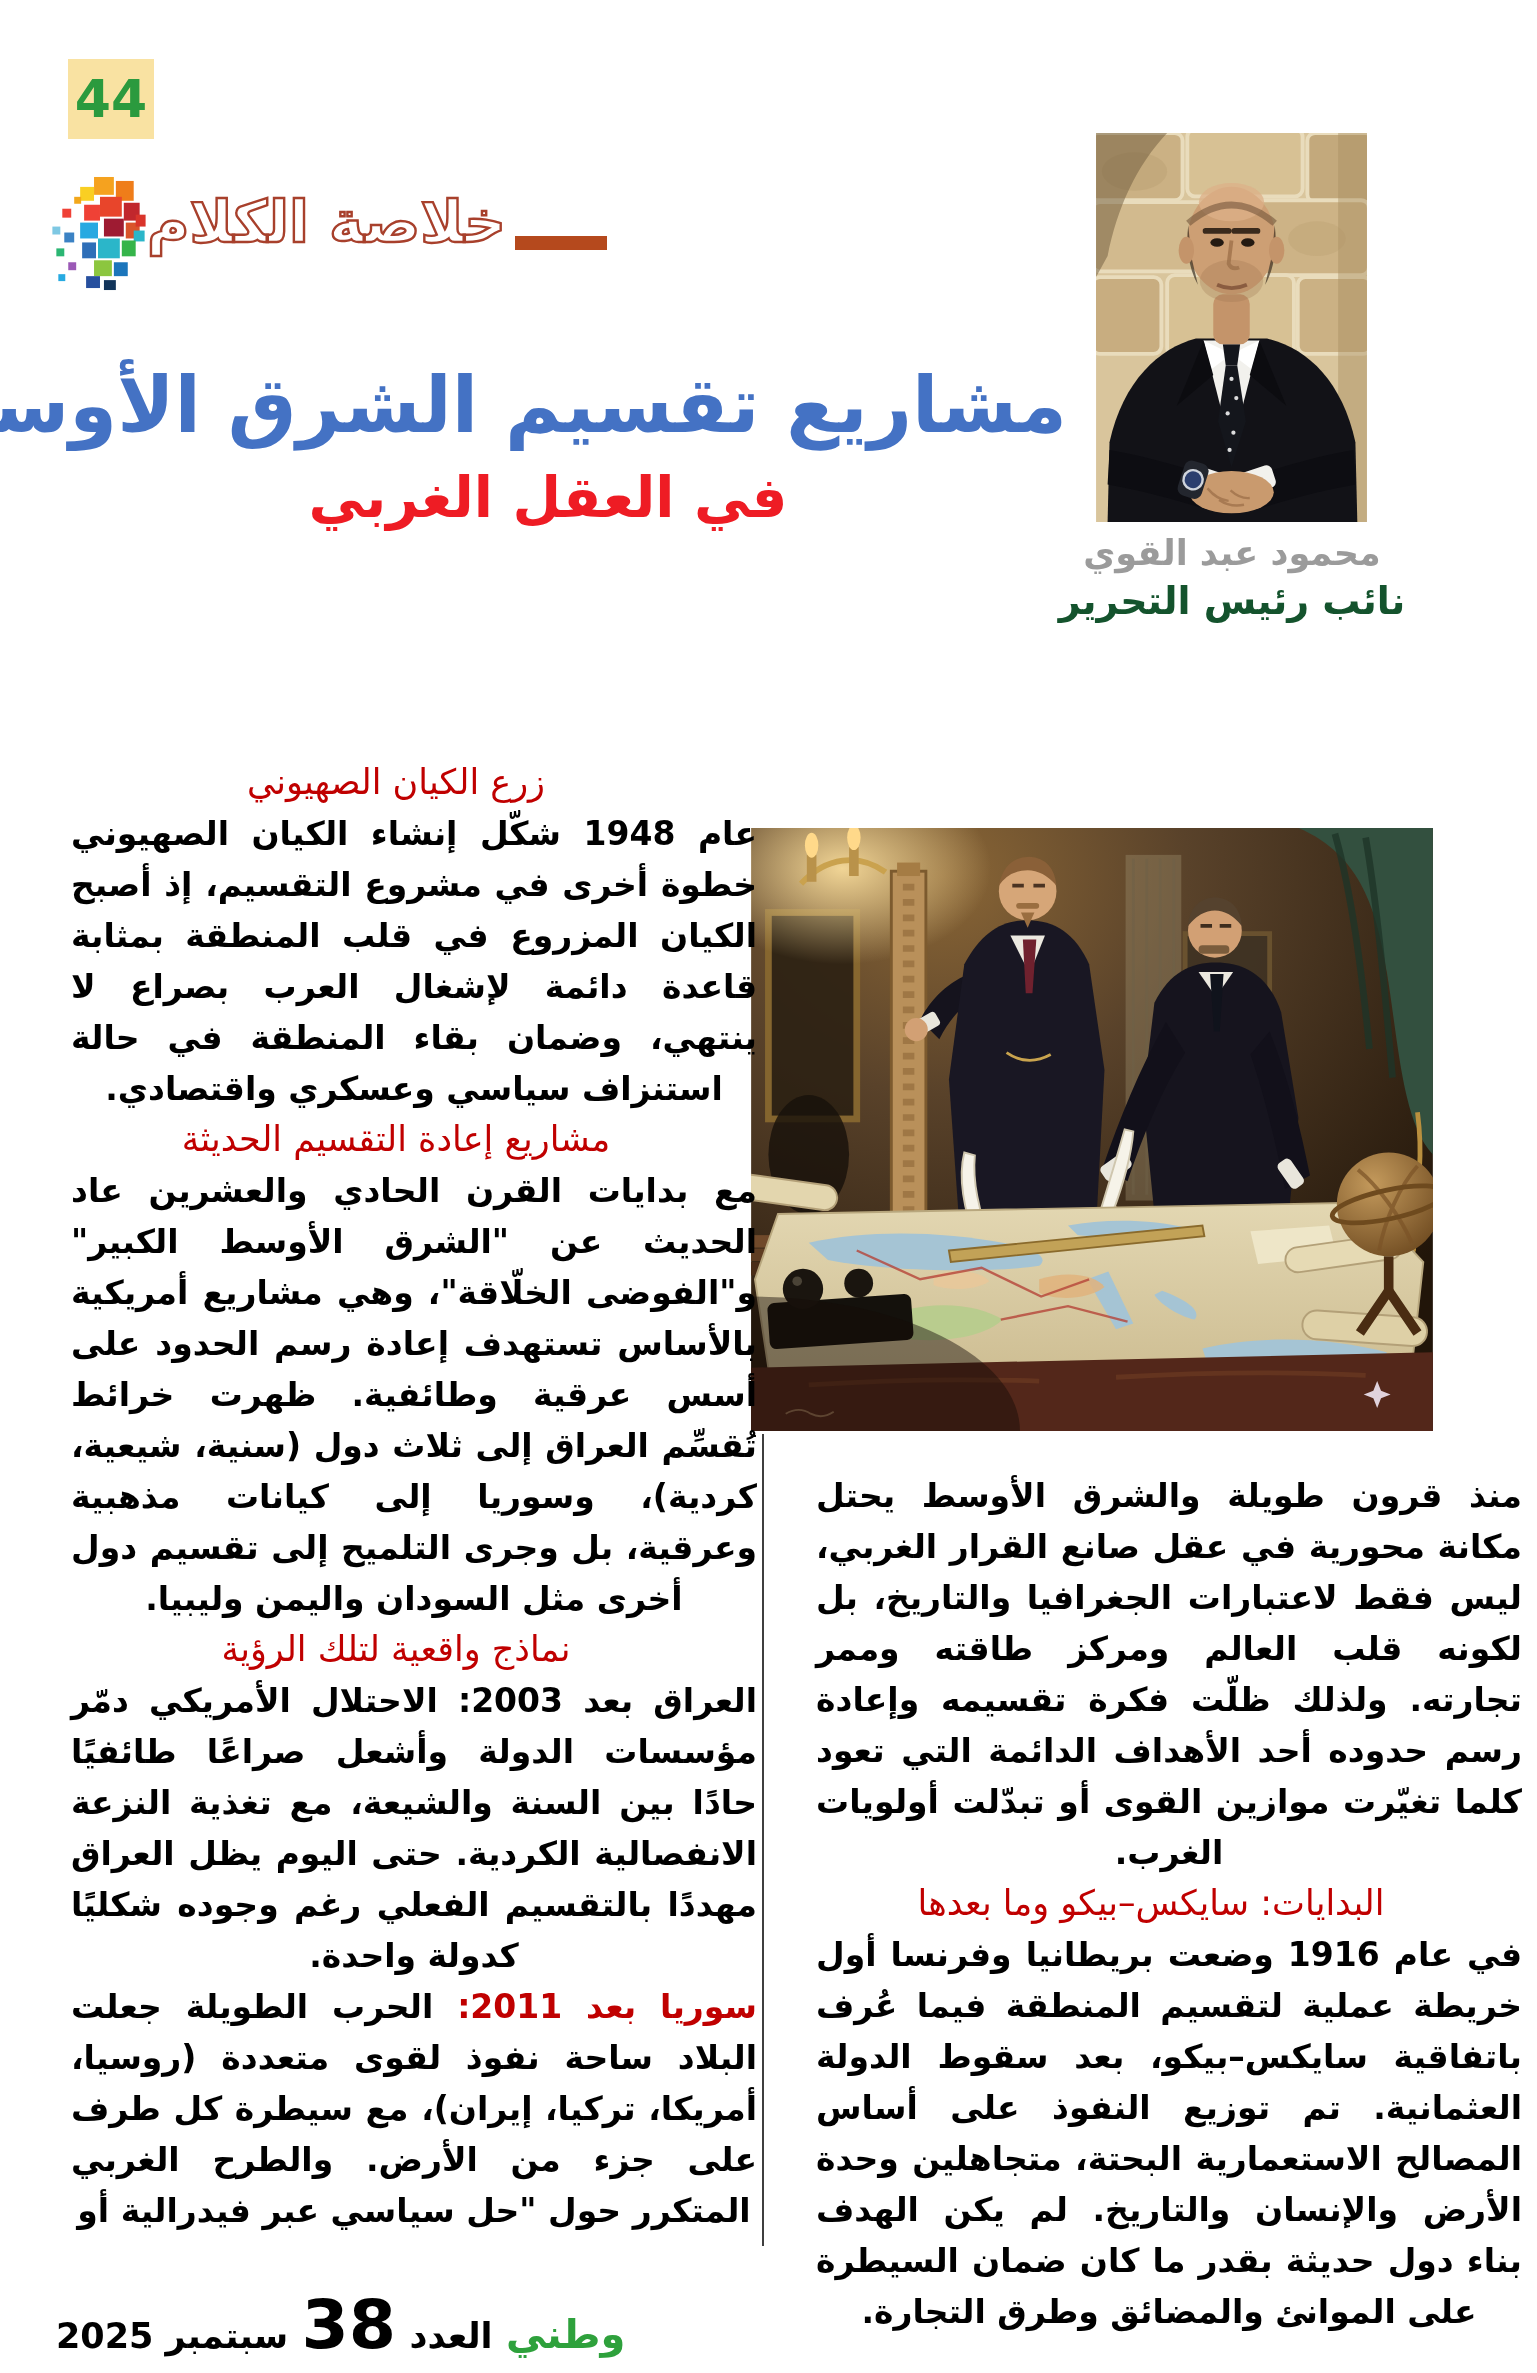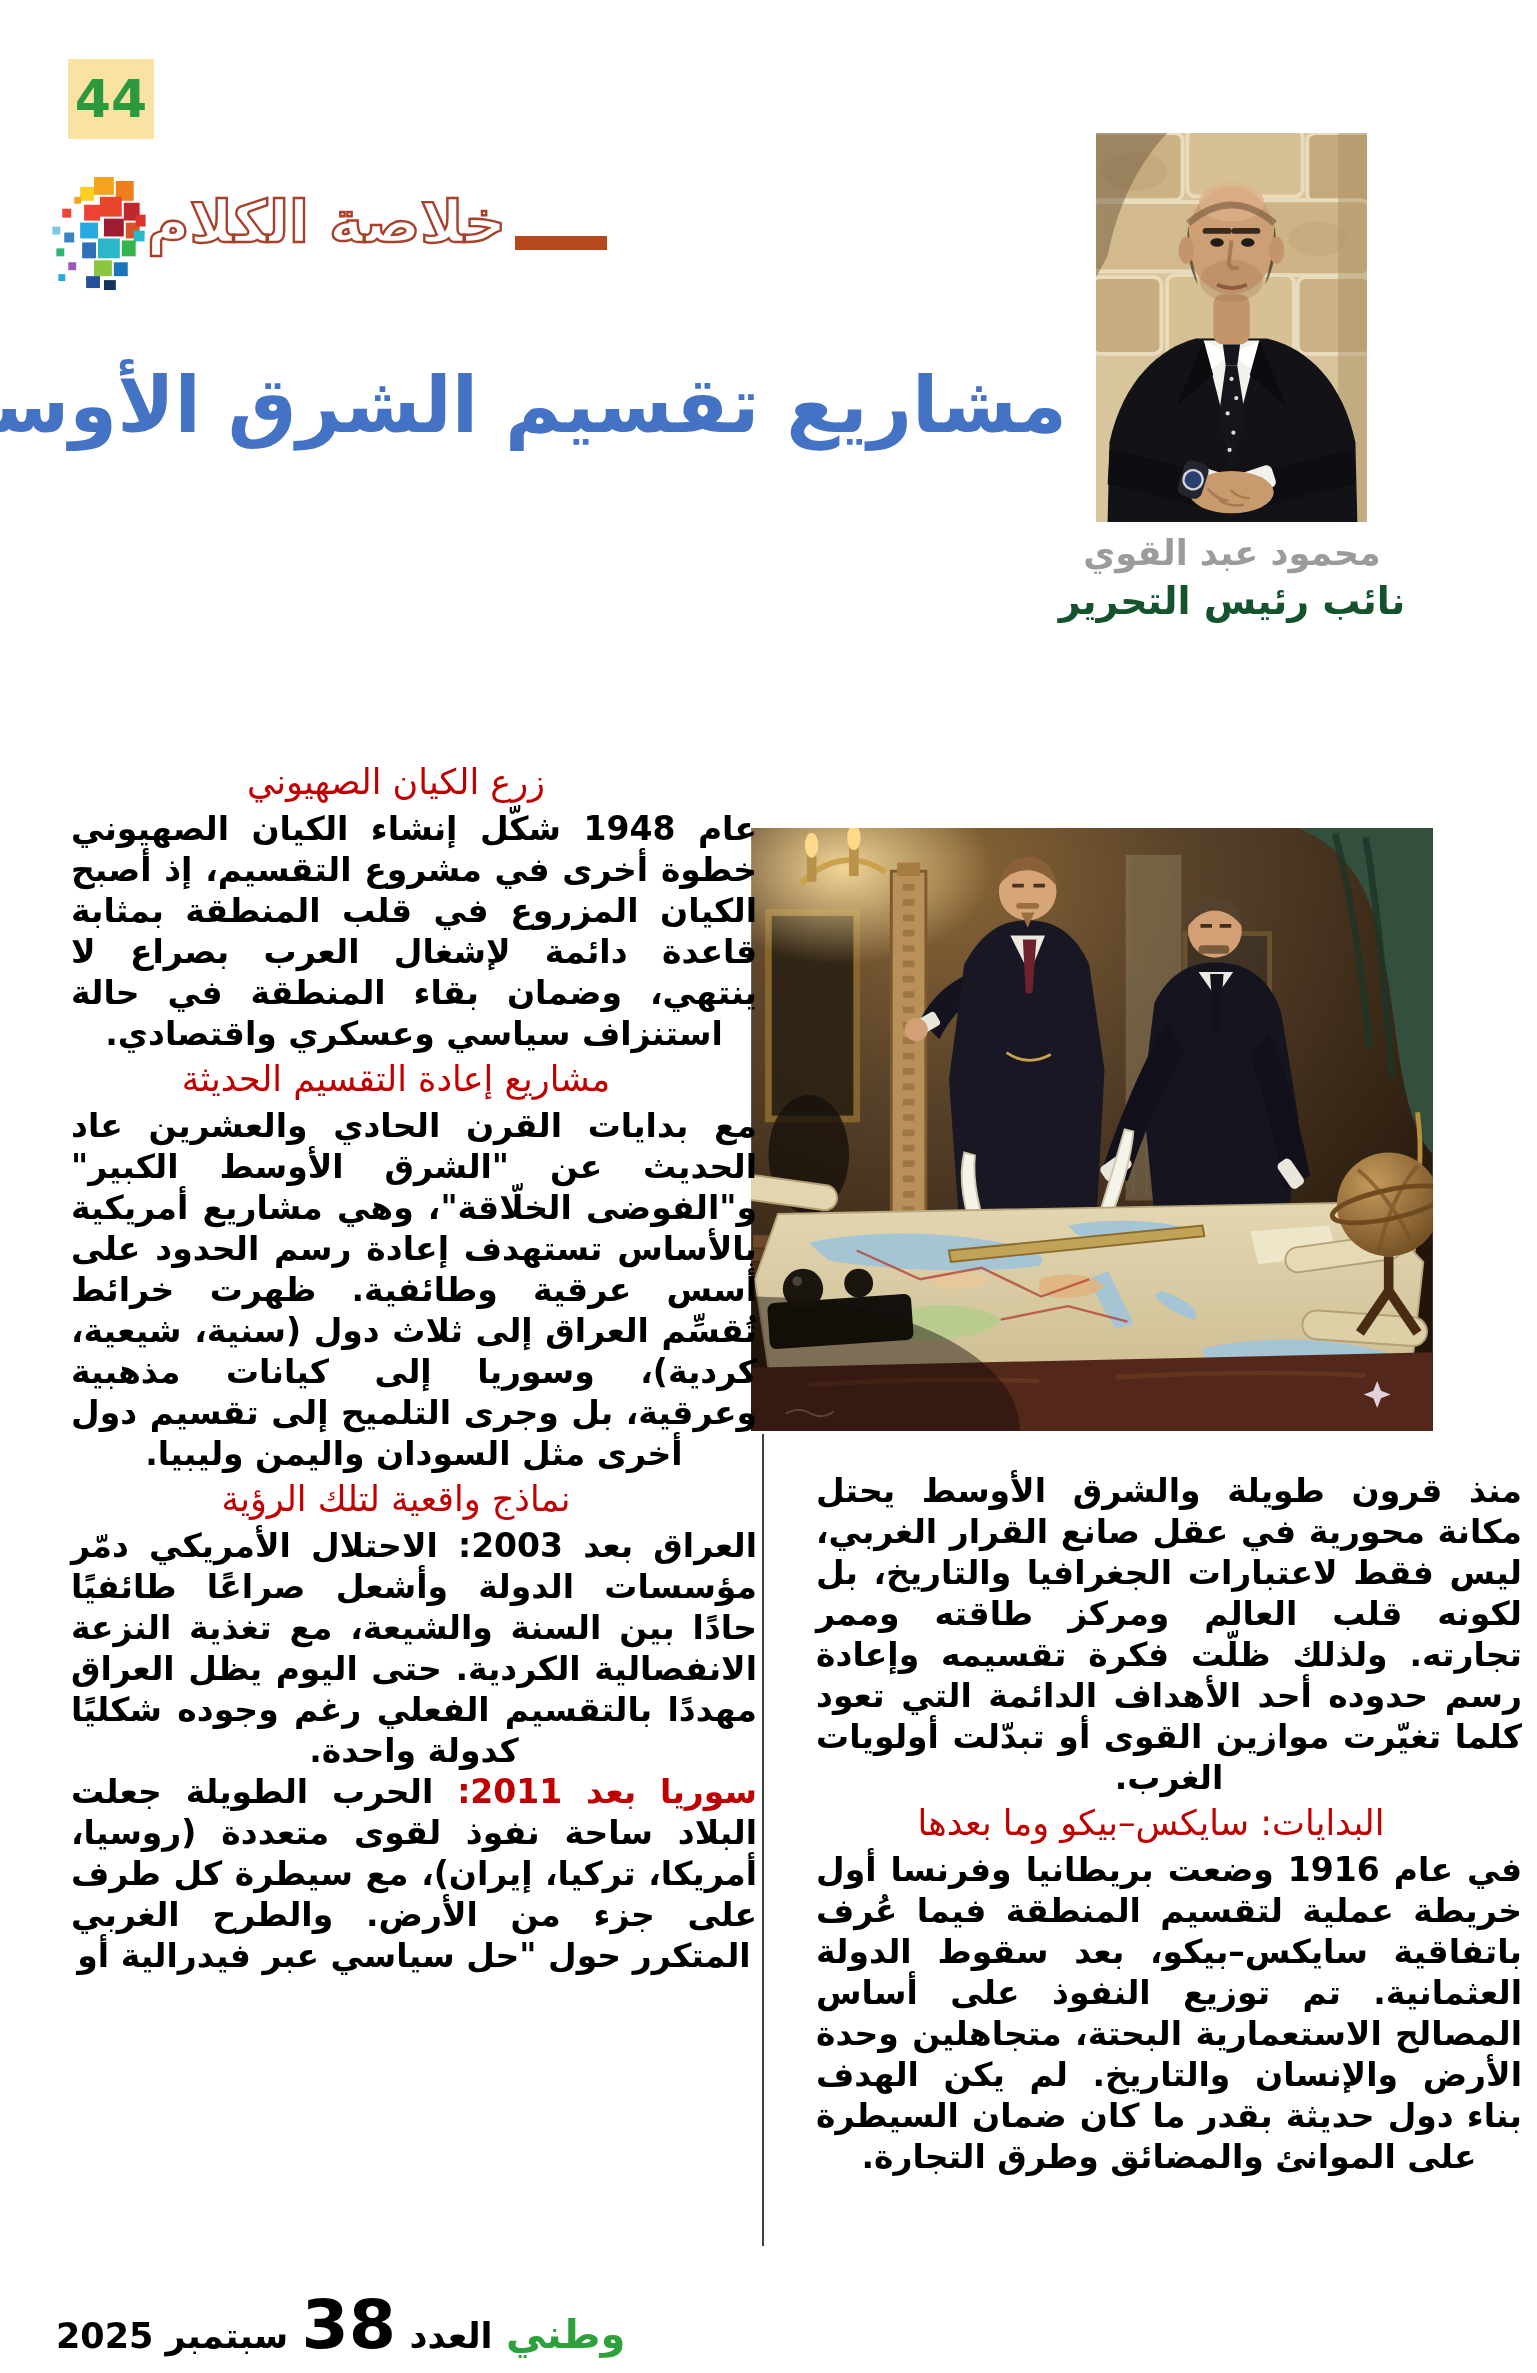--- a/index.html
+++ b/index.html
@@ -59,21 +59,21 @@
 
   
   .col {
     direction: rtl;
     color: #000;
     font-weight: bold;
   }
   .col-right { left: 780px; top: 1470px; width: 742px; }
   .col-left  { left: 35px;  top: 757px;  width: 722px; }
   .body-p {
-    font-size: 33px; line-height: 41px;
+    font-size: 33px; line-height: 51px;
     text-align: justify; text-align-last: center; margin-left: 36px;
   }
   .red-h {
     font-size: 35px; line-height: 51px;
     color: #c00000; font-weight: normal; text-align: center;
   }
   .lead-black { color: #000000; }
   .lead-red { color: #c00000; }
 
   
@@ -122,20 +122,21 @@
     <rect x="6" y="74" width="8" height="8" fill="#2bb673"></rect>
     <rect x="18" y="88" width="8" height="8" fill="#9b59b6"></rect>
     <rect x="8" y="100" width="7" height="7" fill="#27aae1"></rect>
   </svg>
 </div>
 <div class="abs logo-text">خلاصة الكلام</div>
 <div class="abs logo-dash"></div>
 
 <div class="abs headline">
   <h1>مشاريع تقسيم الشرق الأوسط</h1>
+  <h2>في العقل الغربي</h2>
 </div>
 
 <div class="abs photo">
   <svg width="271" height="389" viewBox="0 0 282 405">
     <rect width="282" height="405" fill="#d9c59c"></rect>
     <g stroke="#e9dcbc" stroke-width="4">
       <rect x="-6" y="0" width="96" height="70" fill="#cbb184" rx="8"></rect>
       <rect x="95" y="-4" width="120" height="70" fill="#d7c194" rx="8"></rect>
       <rect x="220" y="0" width="68" height="72" fill="#c3a97c" rx="8"></rect>
       <rect x="-4" y="72" width="142" height="72" fill="#d2ba8e" rx="8"></rect>

